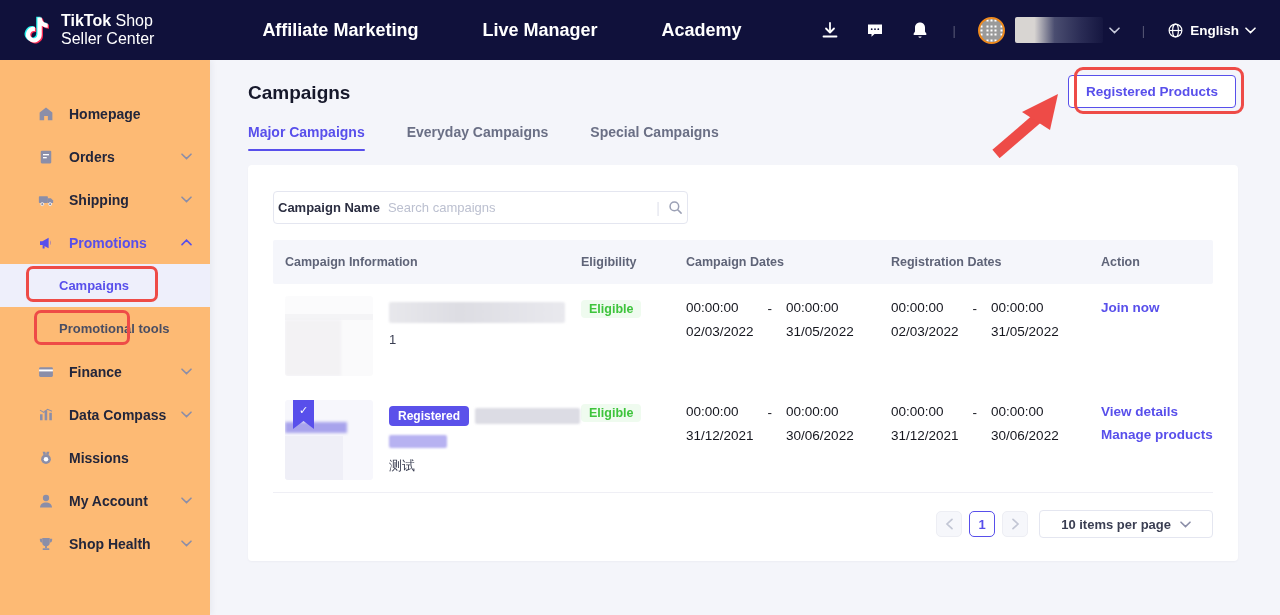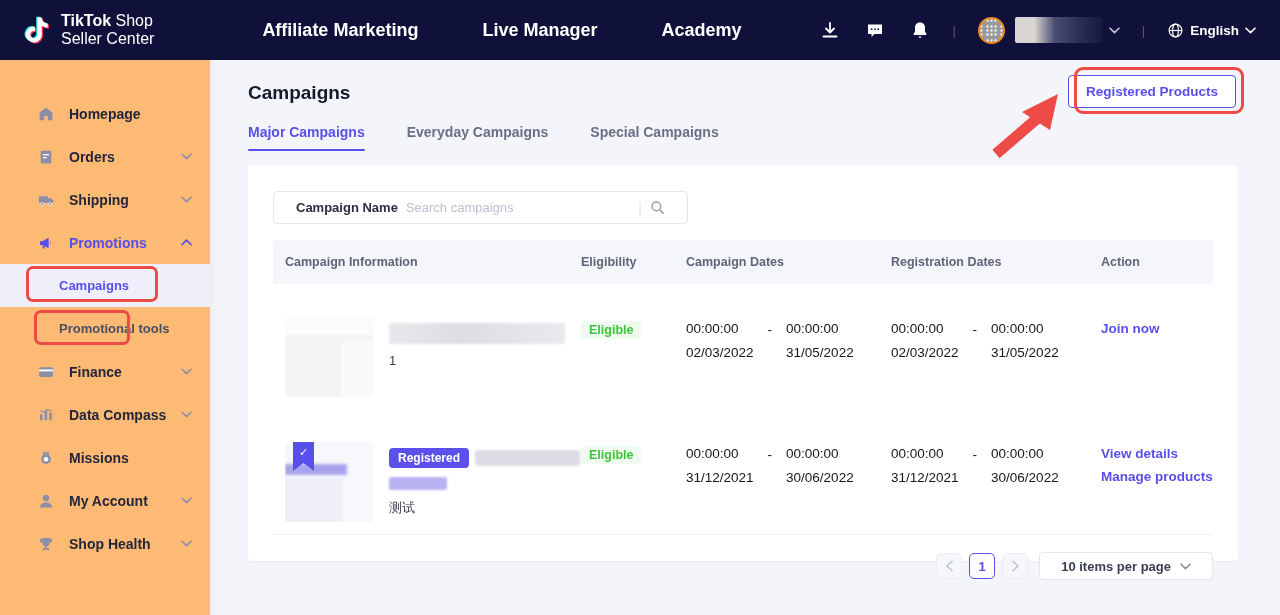--- a/index.html
+++ b/index.html
@@ -69,40 +69,40 @@
     color:#584FEB; font-size:13.5px; font-weight:700; cursor:pointer;
     font-family:"Liberation Sans", sans-serif;
   }
   
   .card {
     margin-top:14px; background:#fff; border-radius:4px; height:396px;
     padding:26px 25px 0 25px; box-shadow:0 1px 2px rgba(40,44,80,0.04);
   }
   .searchbar {
     width:415px; height:33px; border:1px solid #E4E6F0; border-radius:4px;
-    display:flex; align-items:center; padding:0 22px; gap:8px; background:#fff;
+    display:flex; align-items:center; padding:0 4px; gap:8px; background:#fff;
   }
   .search-label { font-size:13px; font-weight:600; color:#2B2E41; white-space:nowrap; }
   .search-input {
     flex:1; border:none; outline:none; font-size:13px; color:#2B2E41; min-width:0;
     font-family:"Liberation Sans", sans-serif; background:transparent;
   }
   .search-input::placeholder { color:#BCC0D0; }
   .search-div { color:#E2E4EE; font-size:14px; }
   .search-icon { width:15px; height:15px; cursor:pointer; }
   
   .tbl { margin-top:16px; }
   .tbl-head, .tbl-row {
     display:grid; grid-template-columns:296px 105px 205px 210px 1fr; align-items:center;
   }
   .tbl-head { height:44px; background:#F5F6FB; border-radius:2px; }
   .tbl-head > div { font-size:12.5px; font-weight:600; color:#5F6478; padding-left:12px; }
   .tbl-row { align-items:start; padding:12px 0 12px 0; min-height:102px; }
   .tbl-row.bordered { border-bottom:1px solid #EFEFF5; }
-  .tbl-row > div { padding-left:12px;margin-top:21px; }
+  .tbl-row > div { padding-left:12px; }
   .cell-info { display:flex; gap:16px; padding-left:12px; }
   .thumb { width:88px; height:80px; border-radius:3px; flex:0 0 88px; position:relative; overflow:hidden; }
   .thumb.t1 {
     background:linear-gradient(180deg,#FBFBFC 0 22%, #F4F4F6 22% 30%, #FAFAFB 30% 100%);
   }
   .thumb.t1::after { content:""; position:absolute; left:0; top:24px; width:56px; bottom:0; background:#F3F2F4; filter:blur(1px); }
   .thumb.t2 { background:#F7F7FC; }
   .thumb.t2 .band { position:absolute; left:0; top:22px; width:70%; height:11px; background:#A8A3EC; filter:blur(1.5px); }
   .thumb.t2::after { content:""; position:absolute; left:0; top:36px; width:58px; bottom:0; background:#EFEFF7; }
   .ribbon {

